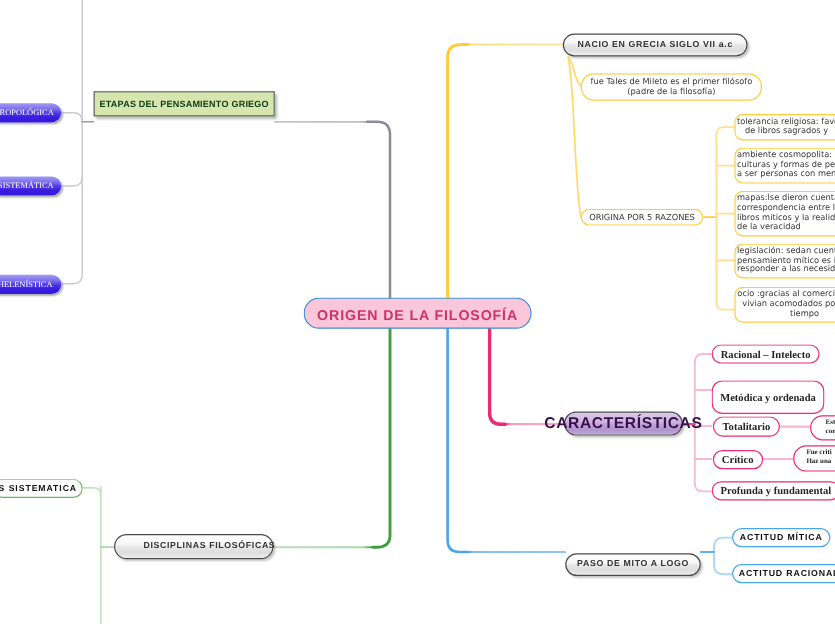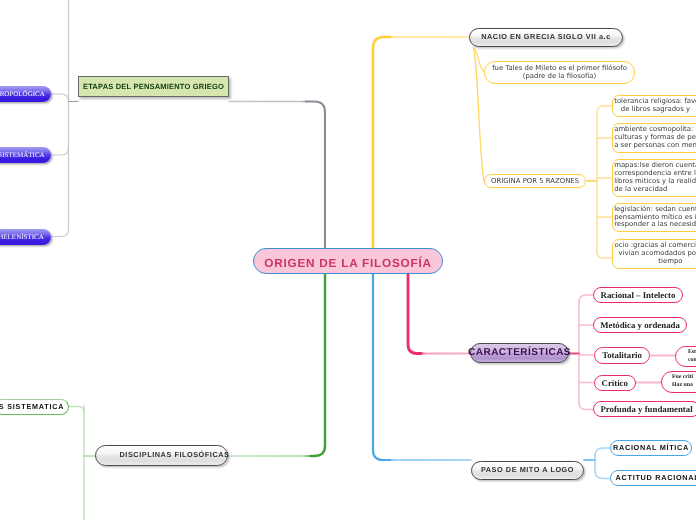--- a/index.html
+++ b/index.html
@@ -31,21 +31,21 @@
   .pill-grey{
     background:linear-gradient(to bottom,#fefefe 0%,#f6f6f6 40%,#e6e6e6 52%,#dedede 78%,#ededed 100%);
     border:1.4px solid #4a4a4a;border-radius:11px;color:#333333;
     font-family:"Liberation Sans",sans-serif;font-weight:bold;font-size:7.3px;
     letter-spacing:.55px;box-shadow:1.6px 1.6px 1.8px rgba(150,150,150,.55);
   }
   
   .pill-lilac{
     background:linear-gradient(to bottom,#dcc9ea 0%,#cdb6e1 40%,#bda2d6 55%,#b094cd 80%,#c3aadb 100%);
     border:1.4px solid #4a4a4a;border-radius:11px;color:#3a1049;
-    font-family:"Liberation Sans",sans-serif;font-weight:bold;font-size:10px;
+    font-family:"Liberation Sans",sans-serif;font-weight:bold;font-size:13px;
     letter-spacing:.5px;box-shadow:1.6px 1.6px 1.8px rgba(150,150,150,.55);
   }
   
   .box-yellow{
     background:#ffffff;border:1.7px solid #ffcd3c;border-radius:7px;color:#3a3a3a;
     font-family:"DejaVu Sans",sans-serif;font-size:6.9px;line-height:1.14;
   }
   .pill-yellow{
     background:#ffffff;border:1.7px solid #ffcd3c;border-radius:9px;color:#3a3a3a;
     font-family:"DejaVu Sans",sans-serif;font-size:6.9px;
@@ -183,29 +183,29 @@
 de la veracidad</div>
 <div class="node box-yellow" style="left:612px;top:203px;width:110px;height:29px;justify-content:flex-start;text-align:left;padding-left:1.2px;">legislación: sedan cuenta
 pensamiento mítico es in
 responder a las necesida</div>
 <div class="node box-yellow" style="left:612px;top:239px;width:132px;height:30px;justify-content:flex-start;text-align:center;padding-left:1.2px;">ocio :gracias al comercio
   vivian acomodados pon
               tiempo  </div>
 
 <div class="node pill-lilac" style="left:470px;top:343px;width:99px;height:20px;">CARACTERÍSTICAS</div>
 <div class="node pill-pink" style="left:593px;top:287px;width:90px;height:16px;">Racional – Intelecto</div>
-<div class="node pill-pink" style="left:593px;top:317px;width:94px;height:16px;">Metódica y ordenada</div>
+<div class="node pill-pink" style="left:593px;top:317px;width:94px;height:28px;">Metódica y ordenada</div>
 <div class="node pill-pink" style="left:593.5px;top:346.5px;width:56px;height:17px;">Totalitario</div>
 <div class="node pill-pink-sm" style="left:674.5px;top:345.5px;width:60px;height:21px;">Est
 con</div>
 <div class="node pill-pink" style="left:593.5px;top:374.5px;width:41.5px;height:16px;text-align:right;">Crítico</div>
 <div class="node pill-pink-sm" style="left:661px;top:371px;width:60px;height:22px;padding-left:10px;">Fue criti
 Haz una</div>
 <div class="node pill-pink" style="left:593px;top:401px;width:107px;height:16px;">Profunda y fundamental</div>
 
 <div class="node pill-grey" style="left:471px;top:461px;width:113px;height:19px;">PASO DE MITO A LOGO</div>
-<div class="node pill-blue" style="left:610px;top:440px;width:82px;height:16px;">RACIONAL MÍTICA</div>
+<div class="node pill-blue" style="left:610px;top:440px;width:82px;height:16px;">ACTITUD MÍTICA</div>
 <div class="node pill-blue" style="left:610px;top:470px;width:95px;height:16px;">ACTITUD RACIONAL</div>
 
 <div class="node pill-grey" style="left:95px;top:445px;width:133px;height:21px;padding-left:26px;">DISCIPLINAS FILOSÓFICAS</div>
 <div class="node pill-greenline" style="left:-6px;top:399px;width:75px;height:16px;">S SISTEMATICA</div>
 
 </div>
 
 </body></html>

